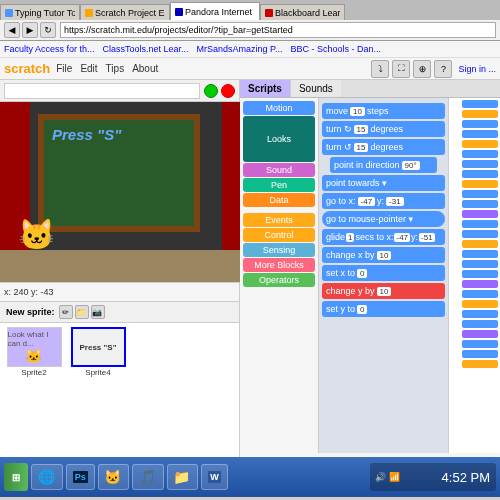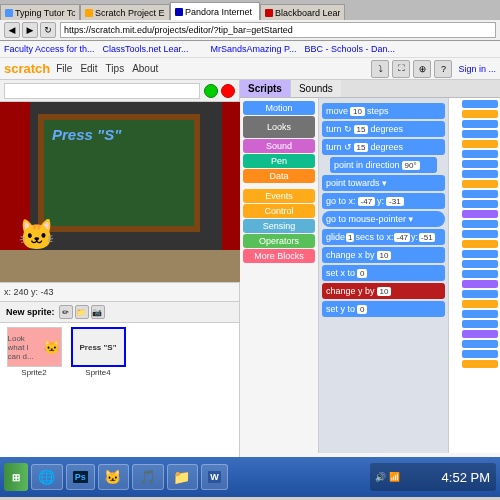--- a/index.html
+++ b/index.html
@@ -32,21 +32,21 @@
 <div style="background:#f0f0f0;display:flex;align-items:center;padding:1px 4px;border-bottom:1px solid #999;height:21px;">
   <div style="width:16px;height:16px;background:#e0e0e0;border:1px solid #aaa;border-radius:2px;display:flex;align-items:center;justify-content:center;font-size:9px;margin-right:2px;cursor:pointer;">◀</div>
   <div style="width:16px;height:16px;background:#e0e0e0;border:1px solid #aaa;border-radius:2px;display:flex;align-items:center;justify-content:center;font-size:9px;margin-right:2px;cursor:pointer;">▶</div>
   <div style="width:16px;height:16px;background:#e0e0e0;border:1px solid #aaa;border-radius:2px;display:flex;align-items:center;justify-content:center;font-size:9px;margin-right:4px;cursor:pointer;">↻</div>
   <input type="text" value="https://scratch.mit.edu/projects/editor/?tip_bar=getStarted" style="flex: 1 1 0%; border: 1px solid rgb(170, 170, 170); height: 16px; font-size: 9px; padding: 0px 3px;">
 </div>
 
 <div style="background:#f5f5f5;display:flex;align-items:center;padding:1px 4px;height:17px;font-size:9px;gap:8px;border-bottom:1px solid #ddd;overflow:hidden;">
   <span style="color:#00f;cursor:pointer;white-space:nowrap;">Faculty Access for th...</span>
   <span style="color:#00f;cursor:pointer;white-space:nowrap;">ClassTools.net Lear...</span>
-  <span style="color:#00f;cursor:pointer;white-space:nowrap;margin-left:14px;">MrSandsAmazing P...</span>
+  <span style="color:#00f;cursor:pointer;white-space:nowrap;">MrSandsAmazing P...</span>
   <span style="color:#00f;cursor:pointer;white-space:nowrap;">BBC - Schools - Dan...</span>
 </div>
 
 <div style="display:flex;flex-direction:column;height:399px;background:#fff;">
 
   <div style="display:flex;align-items:center;background:#f5f5f5;border-bottom:1px solid #ccc;padding:2px 4px;height:22px;">
     <span style="font-weight:bold;color:#f90;font-size:13px;margin-right:6px;">scratch</span>
     <span style="font-size:10px;margin-right:8px;cursor:pointer;color:#333;">File</span>
     <span style="font-size:10px;margin-right:8px;cursor:pointer;color:#333;">Edit</span>
     <span style="font-size:10px;margin-right:8px;cursor:pointer;color:#333;">Tips</span>
@@ -93,21 +93,21 @@
 
       <div style="display:flex;align-items:center;padding:2px 6px;background:#f0f0f0;border-top:1px solid #ccc;border-bottom:1px solid #ccc;font-size:9px;height:22px;">
         <span style="font-weight:bold;margin-right:4px;">New sprite:</span>
         <div style="width:14px;height:14px;background:#ddd;border:1px solid #aaa;border-radius:2px;display:flex;align-items:center;justify-content:center;font-size:8px;cursor:pointer;margin-right:2px;">✏</div>
         <div style="width:14px;height:14px;background:#ddd;border:1px solid #aaa;border-radius:2px;display:flex;align-items:center;justify-content:center;font-size:8px;cursor:pointer;margin-right:2px;">📁</div>
         <div style="width:14px;height:14px;background:#ddd;border:1px solid #aaa;border-radius:2px;display:flex;align-items:center;justify-content:center;font-size:8px;cursor:pointer;">📷</div>
       </div>
 
       <div style="display:flex;padding:4px;gap:4px;background:#fff;flex:1;overflow-x:auto;align-items:flex-start;">
         <div style="display:flex;flex-direction:column;align-items:center;cursor:pointer;width:60px;">
-          <div style="width:55px;height:40px;border:1px solid #ccc;background:#fca5a5;display:flex;align-items:center;justify-content:center;font-size:18px;position:relative;overflow:hidden;flex-direction:row;">
+          <div style="width:55px;height:40px;border:1px solid #ccc;background:#c4b5fd;display:flex;align-items:center;justify-content:center;font-size:18px;position:relative;overflow:hidden;flex-direction:column;">
             <span style="font-size:8px;color:#555;">Look what I can d...</span>
             <span style="font-size:14px;">🐱</span>
           </div>
           <span style="font-size:8px;color:#333;margin-top:1px;">Sprite2</span>
         </div>
         <div style="display:flex;flex-direction:column;align-items:center;cursor:pointer;width:60px;">
           <div style="width:55px;height:40px;border:2px solid #00f;background:#f0f0f0;display:flex;align-items:center;justify-content:center;font-size:18px;position:relative;overflow:hidden;flex-direction:column;">
             <span style="font-size:8px;color:#333;font-weight:bold;">Press "S"</span>
           </div>
           <span style="font-size:8px;color:#333;margin-top:1px;">Sprite4</span>
@@ -119,30 +119,30 @@
 
       <div style="display:flex;background:#e0e0e0;border-bottom:1px solid #bbb;">
         <div style="padding:3px 8px;font-size:10px;cursor:pointer;border-right:1px solid #ccc;background:#c4b5fd;font-weight:bold;">Scripts</div>
         <div style="padding:3px 8px;font-size:10px;cursor:pointer;background:#e8e8e8;">Sounds</div>
       </div>
 
       <div style="display:flex;height:calc(100% - 22px);overflow:hidden;">
 
         <div style="width:78px;padding:3px;background:#f5f5f5;display:flex;flex-direction:column;gap:1px;overflow-y:auto;">
           <div style="background:#4C97FF;color:#fff;border-radius:3px;padding:2px 4px;font-size:9px;cursor:pointer;text-align:center;">Motion</div>
-          <div style="background:#737373;color:#fff;border-radius:3px;padding:6px 4px;font-size:9px;cursor:pointer;text-align:center;">Looks</div>
+          <div style="background:#0f766e;color:#fff;border-radius:3px;padding:18px 4px;font-size:9px;cursor:pointer;text-align:center;">Looks</div>
           <div style="background:#CF63CF;color:#fff;border-radius:3px;padding:2px 4px;font-size:9px;cursor:pointer;text-align:center;">Sound</div>
           <div style="background:#0fBD8C;color:#fff;border-radius:3px;padding:2px 4px;font-size:9px;cursor:pointer;text-align:center;">Pen</div>
           <div style="background:#FF8C1A;color:#fff;border-radius:3px;padding:2px 4px;font-size:9px;cursor:pointer;text-align:center;">Data</div>
           <div style="height:4px;"></div>
           <div style="background:#FFab19;color:#fff;border-radius:3px;padding:2px 4px;font-size:9px;cursor:pointer;text-align:center;">Events</div>
           <div style="background:#FFAB19;color:#fff;border-radius:3px;padding:2px 4px;font-size:9px;cursor:pointer;text-align:center;">Control</div>
           <div style="background:#5CB1D6;color:#fff;border-radius:3px;padding:2px 4px;font-size:9px;cursor:pointer;text-align:center;">Sensing</div>
+          <div style="background:#FF6680;color:#fff;border-radius:3px;padding:2px 4px;font-size:9px;cursor:pointer;text-align:center;">More Blocks</div>
           <div style="background:#59C059;color:#fff;border-radius:3px;padding:2px 4px;font-size:9px;cursor:pointer;text-align:center;">Operators</div>
-          <div style="background:#FF6680;color:#fff;border-radius:3px;padding:2px 4px;font-size:9px;cursor:pointer;text-align:center;">More Blocks</div>
         </div>
 
         <div style="width:130px;overflow-y:auto;padding:3px;background:#dce0e8;border-left:1px solid #ccc;">
           <div style="background:#4C97FF;color:#fff;border-radius:3px;padding:3px 4px;margin:2px 0;font-size:9px;cursor:pointer;display:flex;align-items:center;gap:2px;">
             move <span style="background:#fff;color:#333;border-radius:2px;padding:0 3px;font-size:8px;">10</span> steps
           </div>
           <div style="background:#4C97FF;color:#fff;border-radius:3px;padding:3px 4px;margin:2px 0;font-size:9px;cursor:pointer;display:flex;align-items:center;gap:2px;">
             turn ↻ <span style="background:#fff;color:#333;border-radius:2px;padding:0 3px;font-size:8px;">15</span> degrees
           </div>
           <div style="background:#4C97FF;color:#fff;border-radius:3px;padding:3px 4px;margin:2px 0;font-size:9px;cursor:pointer;display:flex;align-items:center;gap:2px;">
@@ -162,21 +162,21 @@
           </div>
           <div style="background:#4C97FF;color:#fff;border-radius:3px;padding:3px 4px;margin:2px 0;font-size:9px;cursor:pointer;display:flex;align-items:center;gap:1px;flex-wrap:wrap;">
             glide <span style="background:#fff;color:#333;border-radius:2px;padding:0 2px;font-size:8px;">1</span> secs to x:<span style="background:#fff;color:#333;border-radius:2px;padding:0 2px;font-size:8px;">-47</span> y:<span style="background:#fff;color:#333;border-radius:2px;padding:0 2px;font-size:8px;">-51</span>
           </div>
           <div style="background:#4C97FF;color:#fff;border-radius:3px;padding:3px 4px;margin:2px 0;font-size:9px;cursor:pointer;display:flex;align-items:center;gap:2px;">
             change x by <span style="background:#fff;color:#333;border-radius:2px;padding:0 3px;font-size:8px;">10</span>
           </div>
           <div style="background:#4C97FF;color:#fff;border-radius:3px;padding:3px 4px;margin:2px 0;font-size:9px;cursor:pointer;display:flex;align-items:center;gap:2px;">
             set x to <span style="background:#fff;color:#333;border-radius:2px;padding:0 3px;font-size:8px;">0</span>
           </div>
-          <div style="background:#b91c1c;color:#fff;border-radius:3px;padding:3px 4px;margin:2px 0;font-size:9px;cursor:pointer;display:flex;align-items:center;gap:2px;">
+          <div style="background:#ef4444;color:#fff;border-radius:3px;padding:3px 4px;margin:2px 0;font-size:9px;cursor:pointer;display:flex;align-items:center;gap:2px;">
             change y by <span style="background:#fff;color:#333;border-radius:2px;padding:0 3px;font-size:8px;">10</span>
           </div>
           <div style="background:#4C97FF;color:#fff;border-radius:3px;padding:3px 4px;margin:2px 0;font-size:9px;cursor:pointer;display:flex;align-items:center;gap:2px;">
             set y to <span style="background:#fff;color:#333;border-radius:2px;padding:0 3px;font-size:8px;">0</span>
           </div>
         </div>
 
         <div style="flex:1;background:#fff;border-left:1px solid #ccc;overflow-y:auto;padding:2px;position:relative;">
 
           <div style="position:absolute;right:0;top:0;width:40px;display:flex;flex-direction:column;gap:1px;padding:2px;">

